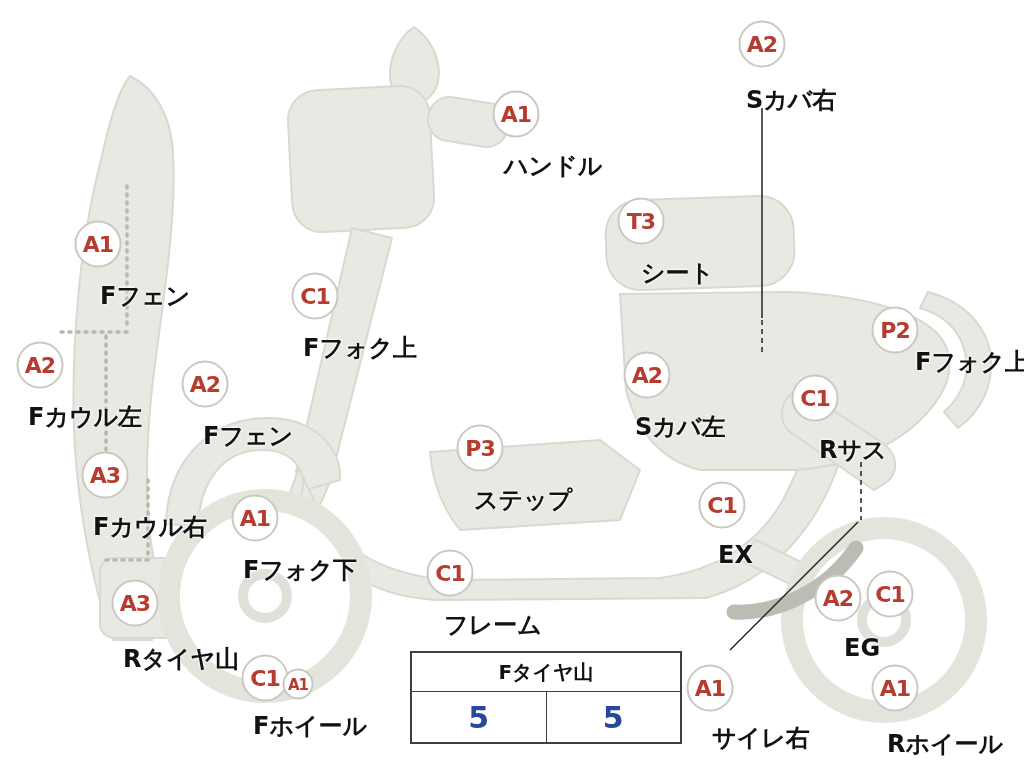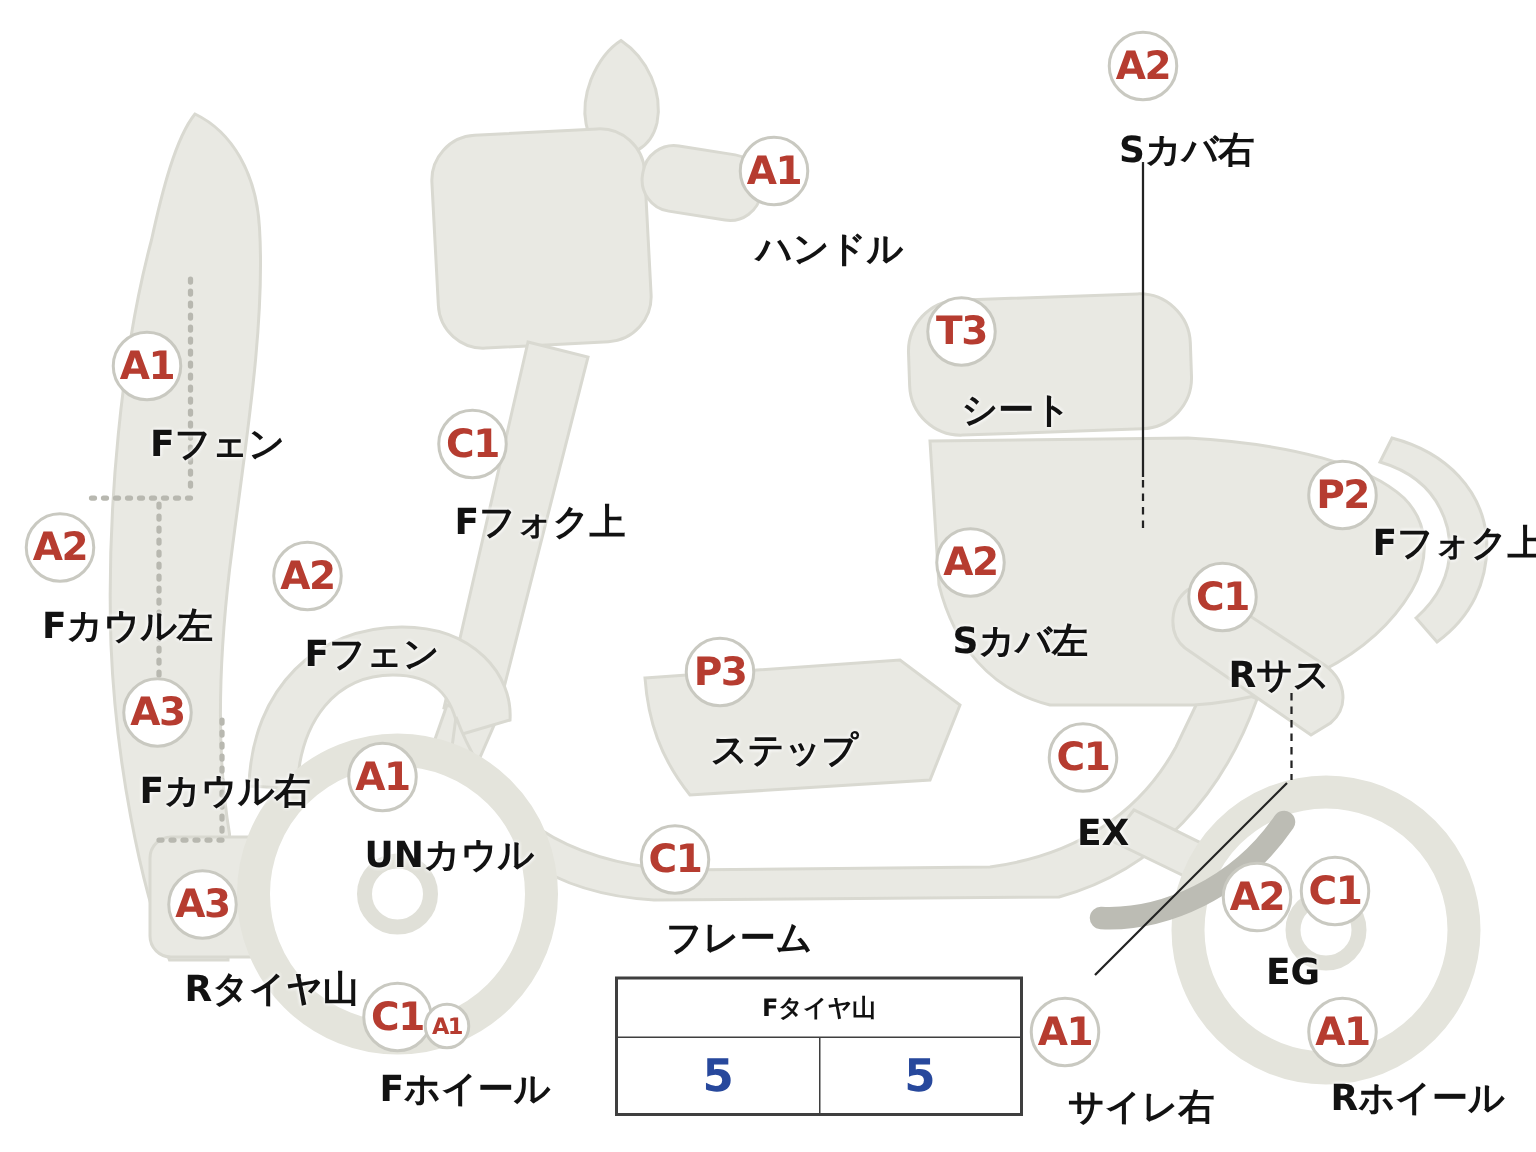--- a/index.html
+++ b/index.html
@@ -10,38 +10,38 @@
   }
   #scene { position:absolute; inset:0; }
   #art { position:absolute; left:0; top:0; }
 
   .marker { position:absolute; width:0; height:0; }
   .circle {
     position:absolute; left:0; top:0; transform:translate(-50%,-50%);
     width:47px; height:47px; border-radius:50%;
     background:#ffffff; border:2.5px solid #c9c9c1;
     color:var(--code-red,#b63c30);
-    font-weight:bold; font-size:26px; letter-spacing:-1px;
+    font-weight:bold; font-size:22px; letter-spacing:-1px;
     display:flex; align-items:center; justify-content:center;
   }
   .marker.small .circle { width:31px; height:31px; font-size:15px; border-width:2px; }
   .mlabel {
     position:absolute; left:-12px; top:36px; white-space:nowrap;
     color:#121212; font-size:24px; font-weight:bold;
     text-shadow:0 0 3px #fff, 0 0 3px #fff;
   }
 
   .tire-table {
     position:absolute; left:410px; top:651px; width:272px;
     border:2px solid #3f3f3f; background:#ffffff;
   }
   .tt-row { display:flex; }
   .tt-cell { flex:1; display:flex; align-items:center; justify-content:center; }
   .tt-cell + .tt-cell { border-left:1.5px solid #3f3f3f; }
-  .tt-head .tt-cell { height:38px; font-size:16px; font-weight:bold; color:#111; }
+  .tt-head .tt-cell { height:38px; font-size:20px; font-weight:bold; color:#111; }
   .tt-vals { border-top:1.5px solid #3f3f3f; }
   .tt-vals .tt-cell { height:50px; font-size:30px; font-weight:bold; color:var(--value-blue,#27489c); }
 </style>
 </head>
 <body>
 
 <div id="scene">
 
   <svg id="art" width="1024" height="768" viewBox="0 0 1024 768">
     <g fill="#e9e9e3" stroke="#d9d9d1" stroke-width="2">
@@ -141,21 +141,21 @@
     <span class="mlabel">Fカウル右</span>
   </div>
 
   <div class="marker" style="left:480px;top:448px">
     <span class="circle">P3</span>
     <span class="mlabel" style="left:-6px">ステップ</span>
   </div>
 
   <div class="marker" style="left:255px;top:518px">
     <span class="circle">A1</span>
-    <span class="mlabel">UNカウル</span>
+    <span class="mlabel">Fフォク下</span>
   </div>
 
   <div class="marker" style="left:722px;top:505px">
     <span class="circle">C1</span>
     <span class="mlabel" style="left:-4px">EX</span>
   </div>
 
   <div class="marker" style="left:135px;top:603px">
     <span class="circle">A3</span>
     <span class="mlabel" style="top:40px">Rタイヤ山</span>
@@ -184,21 +184,21 @@
     <span class="circle">A1</span>
   </div>
 
   <div class="marker" style="left:710px;top:688px">
     <span class="circle">A1</span>
     <span class="mlabel" style="left:2px;top:34px">サイレ右</span>
   </div>
 
   <div class="marker" style="left:895px;top:688px">
     <span class="circle">A1</span>
-    <span class="mlabel" style="left:-8px;top:28px">Rホイール</span>
+    <span class="mlabel" style="left:-8px;top:40px">Rホイール</span>
   </div>
 
   <div class="tire-table">
     <div class="tt-row tt-head">
       <div class="tt-cell">Fタイヤ山</div>
     </div>
     <div class="tt-row tt-vals">
       <div class="tt-cell">5</div>
       <div class="tt-cell">5</div>
     </div>

